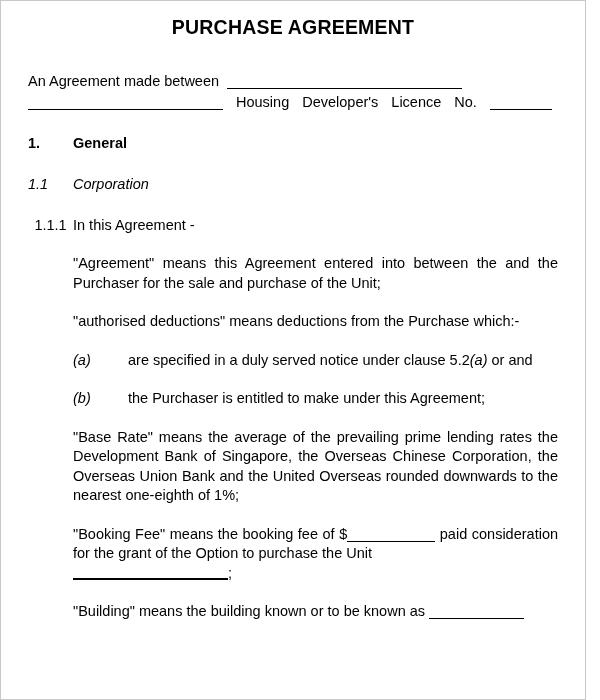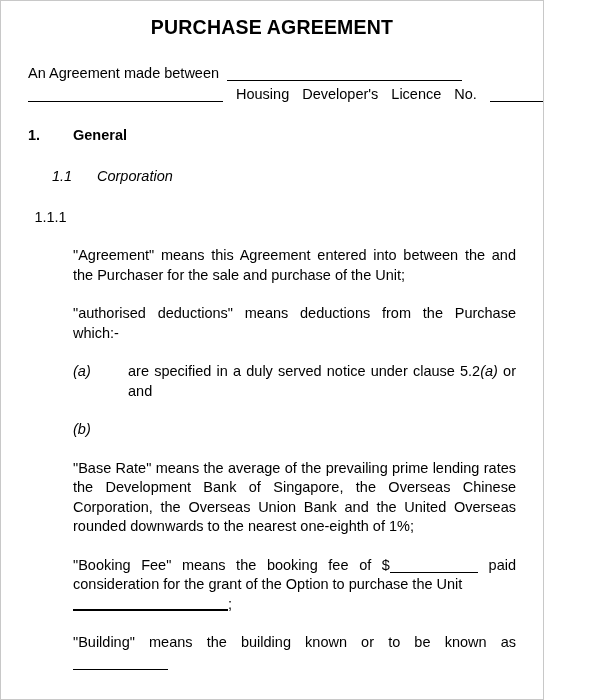--- a/index.html
+++ b/index.html
@@ -7,21 +7,21 @@
     margin: 0;
     padding: 0;
     background: #ffffff;
   }
   body {
     font-family: "Liberation Sans", sans-serif;
     color: #000000;
   }
   .page {
     position: relative;
-    width: 544px;
+    width: 586px;
     height: 700px;
     box-sizing: border-box;
     background: #ffffff;
     border: 1px solid #c8c8c8;
     overflow: hidden;
   }
   .doc-title {
     text-align: center;
     font-size: 19.5px;
     font-weight: bold;
@@ -35,20 +35,21 @@
     left: 27px;
     right: 27px;
     top: 62px;
   }
   
   .preamble {
     font-size: 14.5px;
     line-height: 20.5px;
     text-align: justify;
     text-align-last: left;
+    margin-top: 8px;
   }
   .preamble .ln {
     white-space: nowrap;
     display: block;
   }
   .blank {
     display: inline-block;
     border-bottom: 1px solid #000;
     vertical-align: -3px;
     height: 13px;
@@ -68,21 +69,21 @@
     margin-top: 21px;
     font-size: 14.5px;
     line-height: 20px;
     display: flex;
   }
   .clause .num {
     width: 45px;
     flex: 0 0 45px;
   }
   .clause.lvl1 { font-weight: bold; }
-  .clause.lvl2 { font-style: italic; margin-left: 24px; }
+  .clause.lvl2 { font-style: italic; }
   .clause.lvl3 { }
   .clause .num-wide { width: 45px; flex: 0 0 45px; text-align: center; }
 
   
   .defn {
     margin-top: 19px;
     margin-left: 45px;
     font-size: 14.5px;
     line-height: 19.5px;
     text-align: justify;
@@ -141,34 +142,36 @@
       <span>General</span>
     </div>
 
     <div class="clause lvl2">
       <span class="num">1.1</span>
       <span>Corporation</span>
     </div>
 
     <div class="clause lvl3">
       <span class="num num-wide">1.1.1</span>
+      <span>In this Agreement -</span>
     </div>
 
     <p class="defn">"Agreement" means this Agreement entered into between the and the Purchaser for the sale and purchase of the Unit;</p>
 
     <p class="defn">"authorised deductions" means deductions from the Purchase which:-</p>
 
     <div class="subitem">
       <span class="lbl">(a)</span>
       <span class="txt"><span>are specified in a duly served notice under clause 5.2</span><span class="it">(a)</span>
         <span>or and</span></span>
     </div>
 
     <div class="subitem">
       <span class="lbl">(b)</span>
+      <span class="txt">the Purchaser is entitled to make under this Agreement;</span>
     </div>
 
     <p class="defn">"Base Rate" means the average of the prevailing prime lending rates the Development Bank of Singapore, the Overseas Chinese Corporation, the Overseas Union Bank and the United Overseas rounded downwards to the nearest one-eighth of 1%;</p>
 
     <p class="defn"><span>"Booking Fee" means the booking fee of $</span><span class="blank b-money"></span>
       <span>paid</span>
       <span>consideration for the grant of the Option to purchase the Unit</span><br><span class="rule-thick"></span><span>;</span></p>
 
     <p class="defn"><span>"Building" means the building known or to be known as</span>
       <span class="blank b-tail"></span></p>

